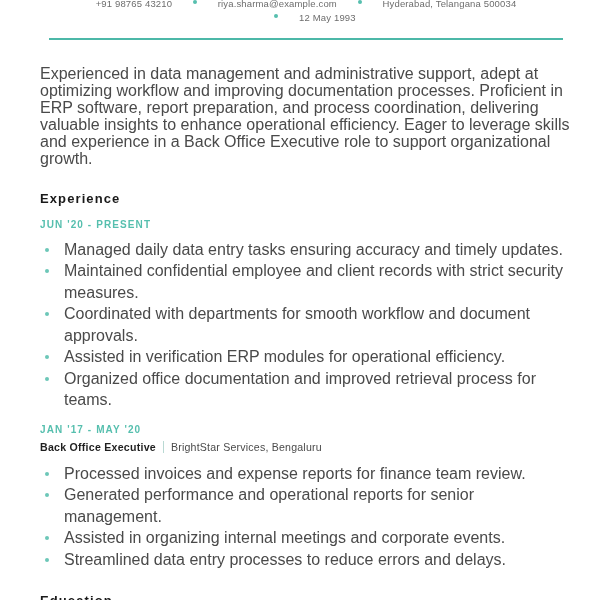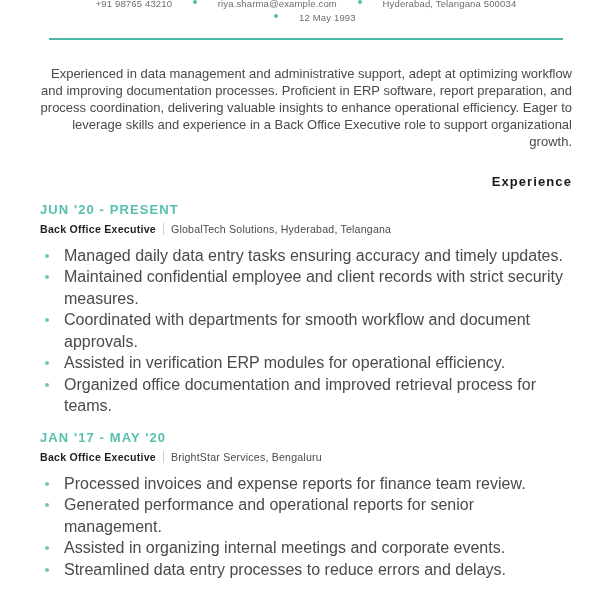--- a/index.html
+++ b/index.html
@@ -58,47 +58,46 @@
     margin: 14px auto 0 auto;
   }
 
   
   .content {
     padding: 0 40px 0 40px;
   }
 
   .summary {
     margin-top: 25px;
-    font-size: 13px;
+    font-size: 16px;
     line-height: 17px;
     color: #4a4a4a;
-    text-align: right;
+    text-align: left;
   }
 
   
   .section-heading {
     font-size: 13px;
     font-weight: bold;
     color: #1a1a1a;
     letter-spacing: 1.1px;
     margin-top: 24px;
     margin-bottom: 0px;
-    text-align: right;
   }
   .section-heading.tight {
     margin-top: 23px;
     text-decoration: underline;
   }
 
   
   .job {
     margin-top: 13px;
   }
   .job-date {
-    font-size: 13px;
+    font-size: 10px;
     font-weight: bold;
     letter-spacing: 1.1px;
     color: #56bfae;
     text-transform: uppercase;
     margin-bottom: 5px;
   }
   .job-title-row {
     font-size: 10.6px;
     line-height: 14px;
     white-space: nowrap;
@@ -179,23 +178,20 @@
   </div>
 
   <div class="content">
 
     <div class="summary">Experienced in data management and administrative support, adept at optimizing workflow and improving documentation processes. Proficient in ERP software, report preparation, and process coordination, delivering valuable insights to enhance operational efficiency. Eager to leverage skills and experience in a Back Office Executive role to support organizational growth.</div>
 
     <div class="section-heading">Experience</div>
 
     <div class="job">
       <div class="job-date">JUN '20 - PRESENT</div>
-      <div class="job-title-row">
-        <span class="job-title">Back Office Executive</span><span class="job-pipe"></span><span class="job-company">GlobalTech Solutions,  Hyderabad, Telangana</span>
-      </div>
       <ul class="bullets">
         <li>Managed daily data entry tasks ensuring accuracy and timely updates.</li>
         <li>Maintained confidential employee and client records with strict security measures.</li>
         <li>Coordinated with departments for smooth workflow and document approvals.</li>
         <li>Assisted in verification ERP modules for operational efficiency.</li>
         <li>Organized office documentation and improved retrieval process for teams.</li>
       </ul>
     </div>
 
     <div class="job">

